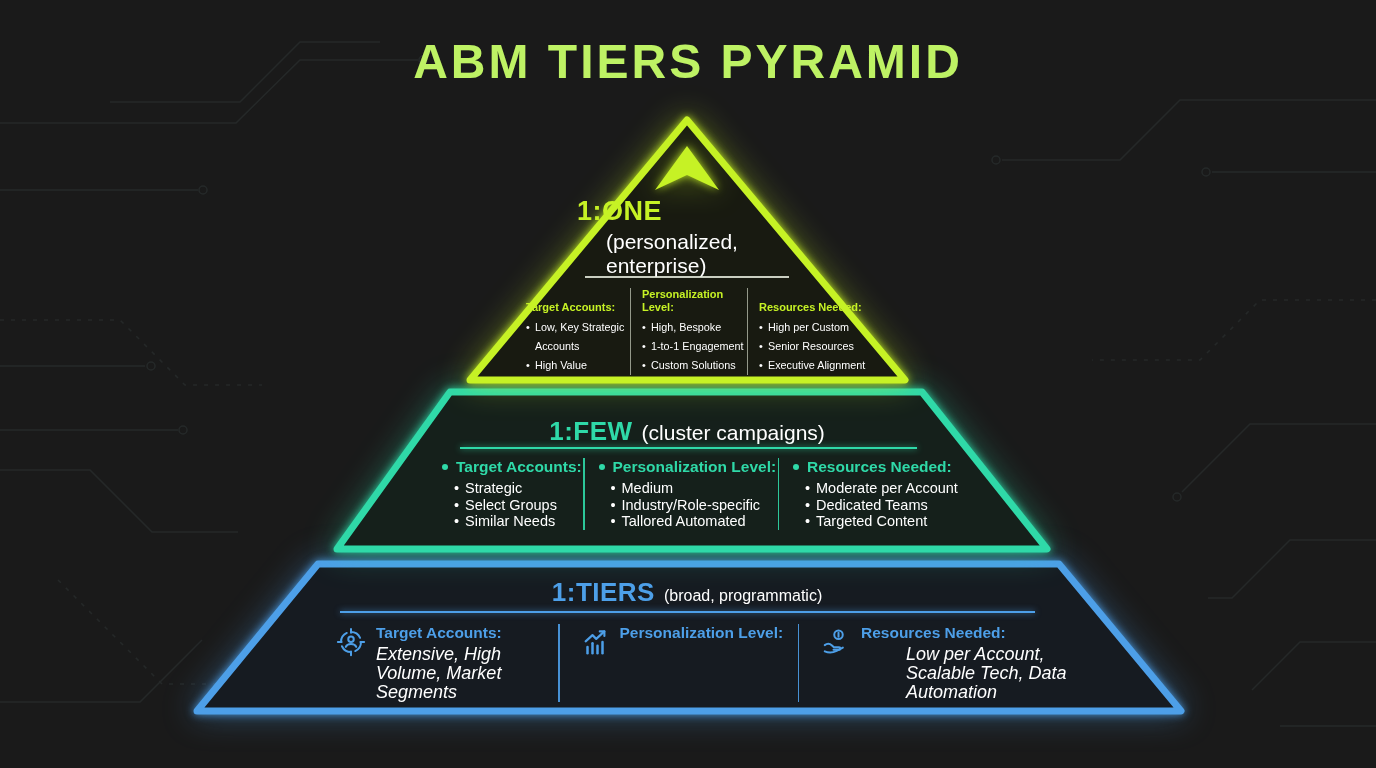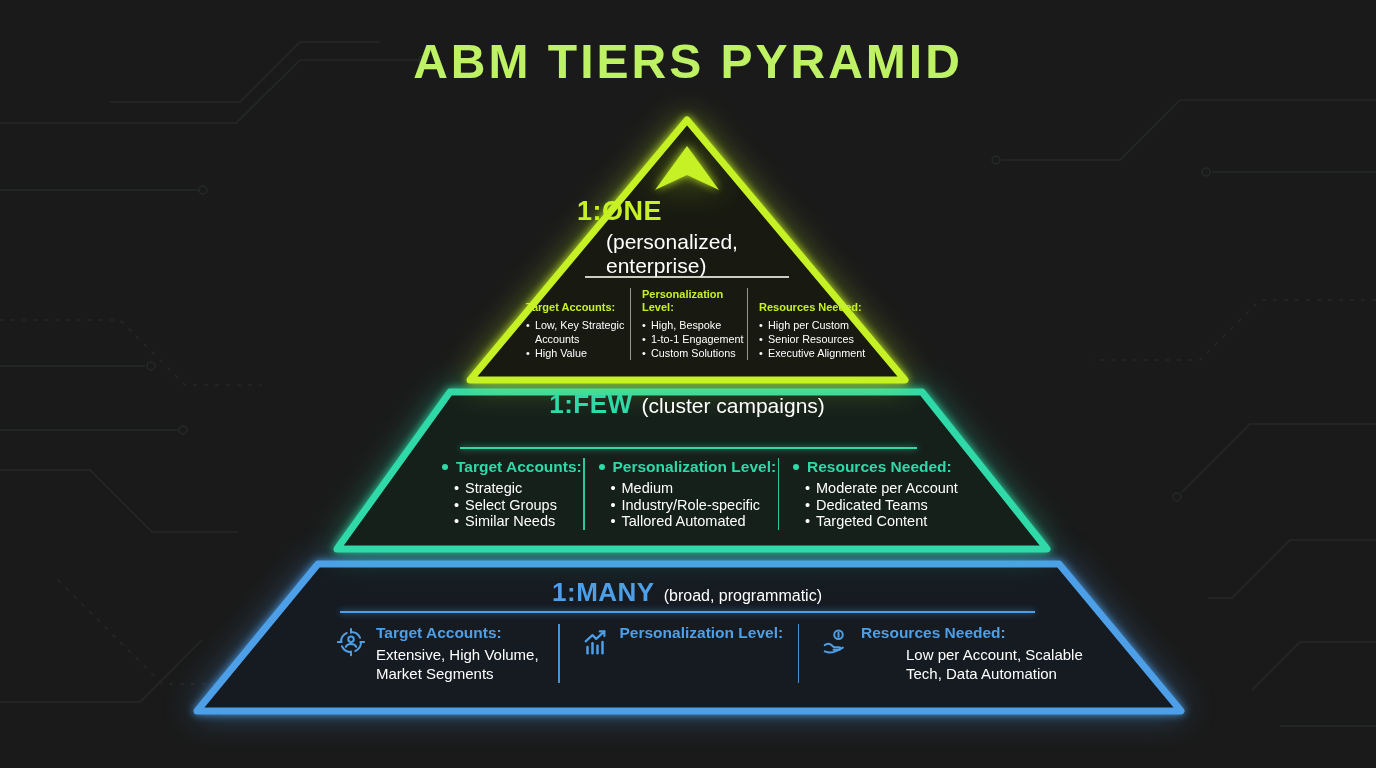--- a/index.html
+++ b/index.html
@@ -27,25 +27,25 @@
   .t1-label{font-size:27px;font-weight:800;letter-spacing:.5px;color:#c6f225;}
   .t1-sub{width:162px;margin:3px auto 0;font-size:21px;line-height:23.5px;font-weight:500;color:#fff;}
   .t1-divider{position:absolute;left:585px;top:276px;width:204px;height:1.5px;background:rgba(233,238,224,.85);}
   .t1-cols{position:absolute;left:520px;top:288px;width:348px;display:flex;align-items:flex-end;}
   .t1-col{box-sizing:border-box;}
   .t1-col.c1{width:108px;padding-left:6px;}
   .t1-col.c2{width:112px;padding-left:9px;}
   .t1-col.c3{width:118px;padding-left:9px;}
   .t1-vdiv{width:1px;align-self:stretch;background:rgba(215,221,205,.65);margin:0 2px;}
   .t1-colhead{font-size:11px;font-weight:700;line-height:13px;color:#c6f225;margin-bottom:4px;}
-  .t1-item{position:relative;font-size:10.8px;line-height:14px;color:#fff;padding-left:9px;}
+  .t1-item{position:relative;font-size:10.8px;line-height:19px;color:#fff;padding-left:9px;}
   .t1-item::before{content:"•";position:absolute;left:0;color:#fff;}
 
   
-  .m-head{position:absolute;left:437px;top:389px;width:500px;text-align:center;white-space:nowrap;}
+  .m-head{position:absolute;left:437px;top:416px;width:500px;text-align:center;white-space:nowrap;}
   .m-label{font-size:26px;font-weight:800;letter-spacing:.5px;color:#2fd9a8;}
   .m-sub{font-size:21px;font-weight:500;color:#fff;margin-left:9px;}
   .m-underline{position:absolute;left:460px;top:447px;width:457px;height:2px;background:#2fd9a8;box-shadow:0 0 6px rgba(47,217,168,.8);}
   .m-cols{position:absolute;left:442px;top:458px;width:540px;display:flex;}
   .m-col{box-sizing:border-box;}
   .m-col.c1{width:141px;}
   .m-col.c2{width:193px;padding-left:14px;}
   .m-col.c3{width:200px;padding-left:14px;}
   .m-vdiv{width:1.5px;align-self:stretch;background:rgba(47,217,168,.9);}
   .m-colhead{position:relative;font-size:15.5px;font-weight:700;color:#2fd9a8;padding-left:14px;margin-bottom:4px;white-space:nowrap;}
@@ -59,21 +59,21 @@
   .b-sub{font-size:16px;font-weight:500;color:#fff;margin-left:9px;}
   .b-underline{position:absolute;left:340px;top:611px;width:695px;height:2px;background:#4d9fe8;box-shadow:0 0 6px rgba(77,159,232,.8);}
   .b-cols{position:absolute;left:336px;top:624px;width:730px;display:flex;}
   .b-col{box-sizing:border-box;display:flex;gap:10px;align-items:flex-start;}
   .b-col.c1{width:222px;}
   .b-col.c2{width:238px;padding-left:20px;}
   .b-col.c3{width:252px;padding-left:22px;}
   .b-vdiv{width:1.5px;align-self:stretch;background:rgba(77,159,232,.9);}
   .b-icon{flex:0 0 30px;margin-top:3px;}
   .b-colhead{font-size:15.5px;font-weight:700;color:#4d9fe8;margin-bottom:3px;white-space:nowrap;}
-  .b-body{font-size:15px;line-height:19px;color:#fff;}
+  .b-body{font-size:18px;line-height:19px;color:#fff;font-style:italic;}
   .b-col.c1 .b-body{width:172px;}
   .b-col.c2 .b-body{width:176px;}
   .b-col.c3 .b-body{width:190px;margin-left:45px;}
 </style>
 </head>
 <body>
 
 <div class="stage">
 
   <svg class="layer" viewBox="0 0 1376 768" aria-hidden="true">
@@ -163,21 +163,21 @@
     <div class="m-vdiv"></div>
     <div class="m-col c3">
       <div class="m-colhead">Resources Needed:</div>
       <div class="m-item">Moderate per Account</div>
       <div class="m-item">Dedicated Teams</div>
       <div class="m-item">Targeted Content</div>
     </div>
   </div>
 
   <div class="b-head">
-    <span class="b-label">1:MANY</span><span class="b-sub">(broad, programmatic)</span>
+    <span class="b-label">1:TIERS</span><span class="b-sub">(broad, programmatic)</span>
   </div>
   <div class="b-underline"></div>
 
   <div class="b-cols">
     <div class="b-col c1">
       <svg class="b-icon" width="30" height="30" viewBox="0 0 24 24" fill="none" stroke="#4d9fe8" stroke-width="1.6" stroke-linecap="round">
         <circle cx="12" cy="12" r="8" stroke-dasharray="9 3.5"></circle>
         <line x1="12" y1="1.5" x2="12" y2="4.5"></line>
           <line x1="12" y1="19.5" x2="12" y2="22.5"></line>
         <line x1="1.5" y1="12" x2="4.5" y2="12"></line>

